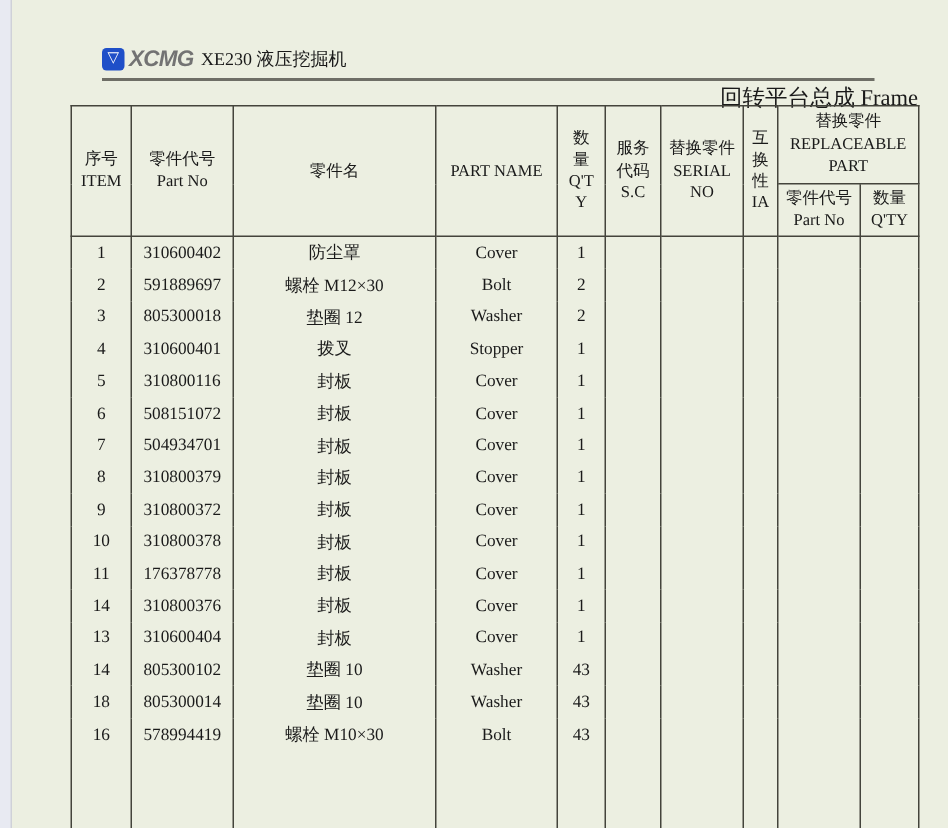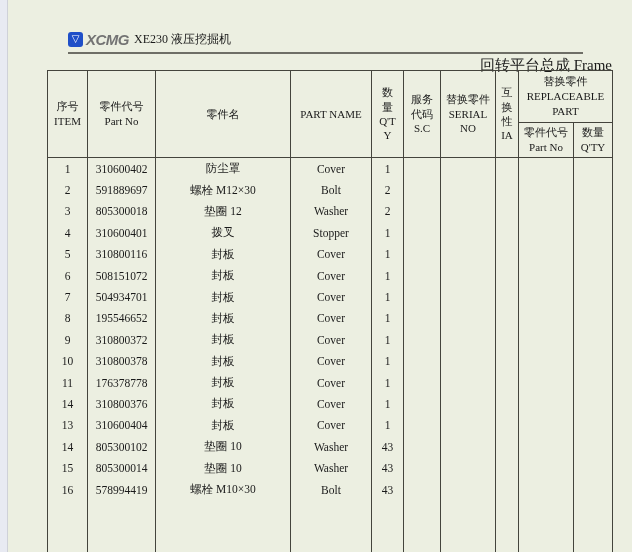--- a/index.html
+++ b/index.html
@@ -209,21 +209,21 @@
           <td>Cover</td>
           <td>1</td>
           <td></td>
           <td></td>
           <td></td>
           <td></td>
           <td></td>
         </tr>
         <tr>
           <td>8</td>
-          <td>195546652</td>
+          <td>310800379</td>
           <td>封板</td>
           <td>Cover</td>
           <td>1</td>
           <td></td>
           <td></td>
           <td></td>
           <td></td>
           <td></td>
         </tr>
         <tr>
@@ -292,21 +292,21 @@
           <td>垫圈 10</td>
           <td>Washer</td>
           <td>43</td>
           <td></td>
           <td></td>
           <td></td>
           <td></td>
           <td></td>
         </tr>
         <tr>
-          <td>15</td>
+          <td>18</td>
           <td>805300014</td>
           <td>垫圈 10</td>
           <td>Washer</td>
           <td>43</td>
           <td></td>
           <td></td>
           <td></td>
           <td></td>
           <td></td>
         </tr>

